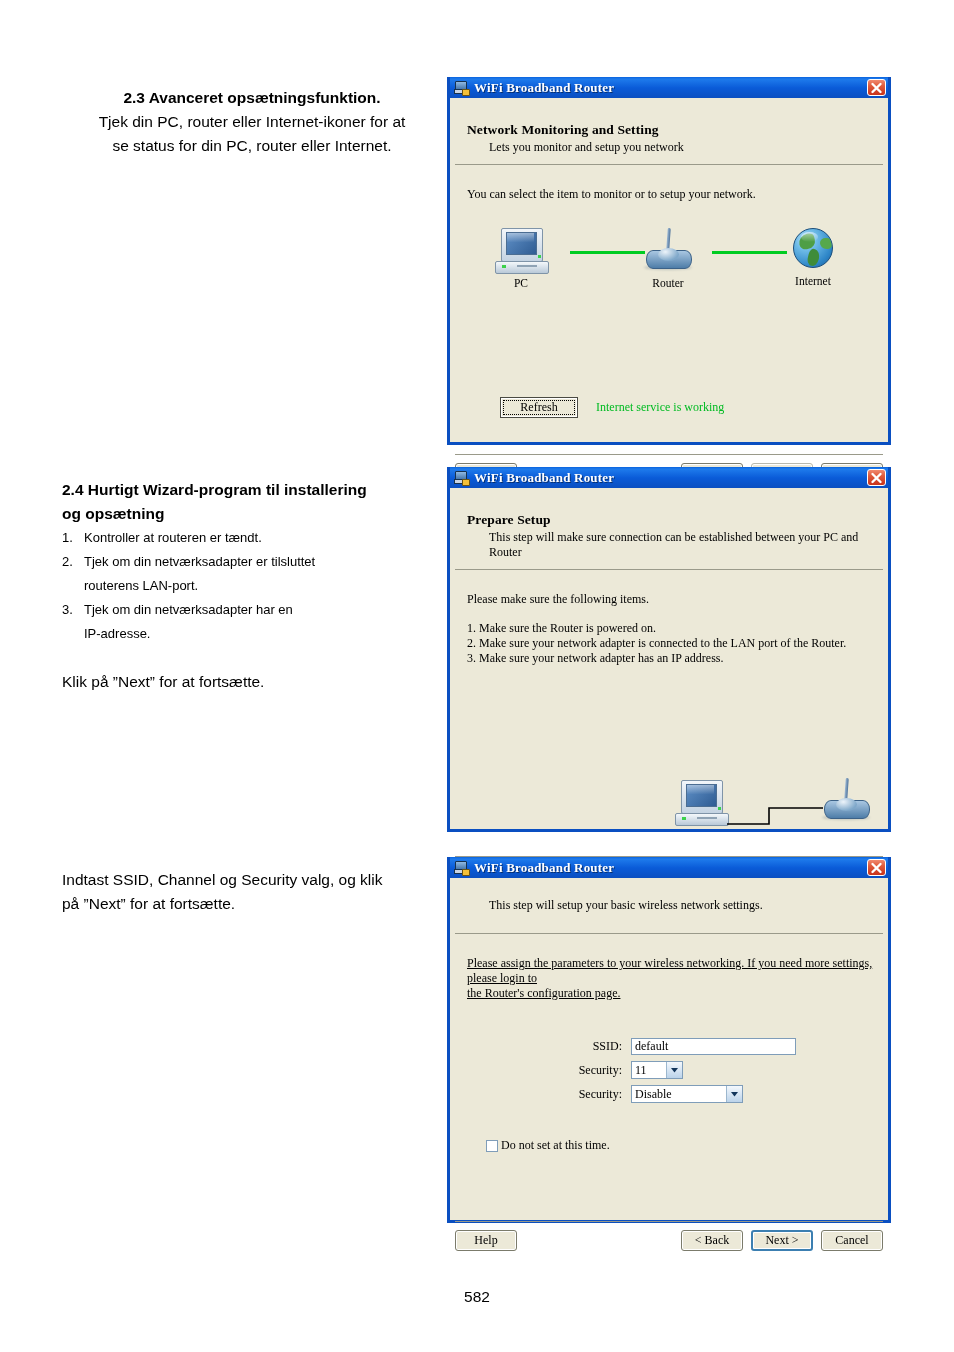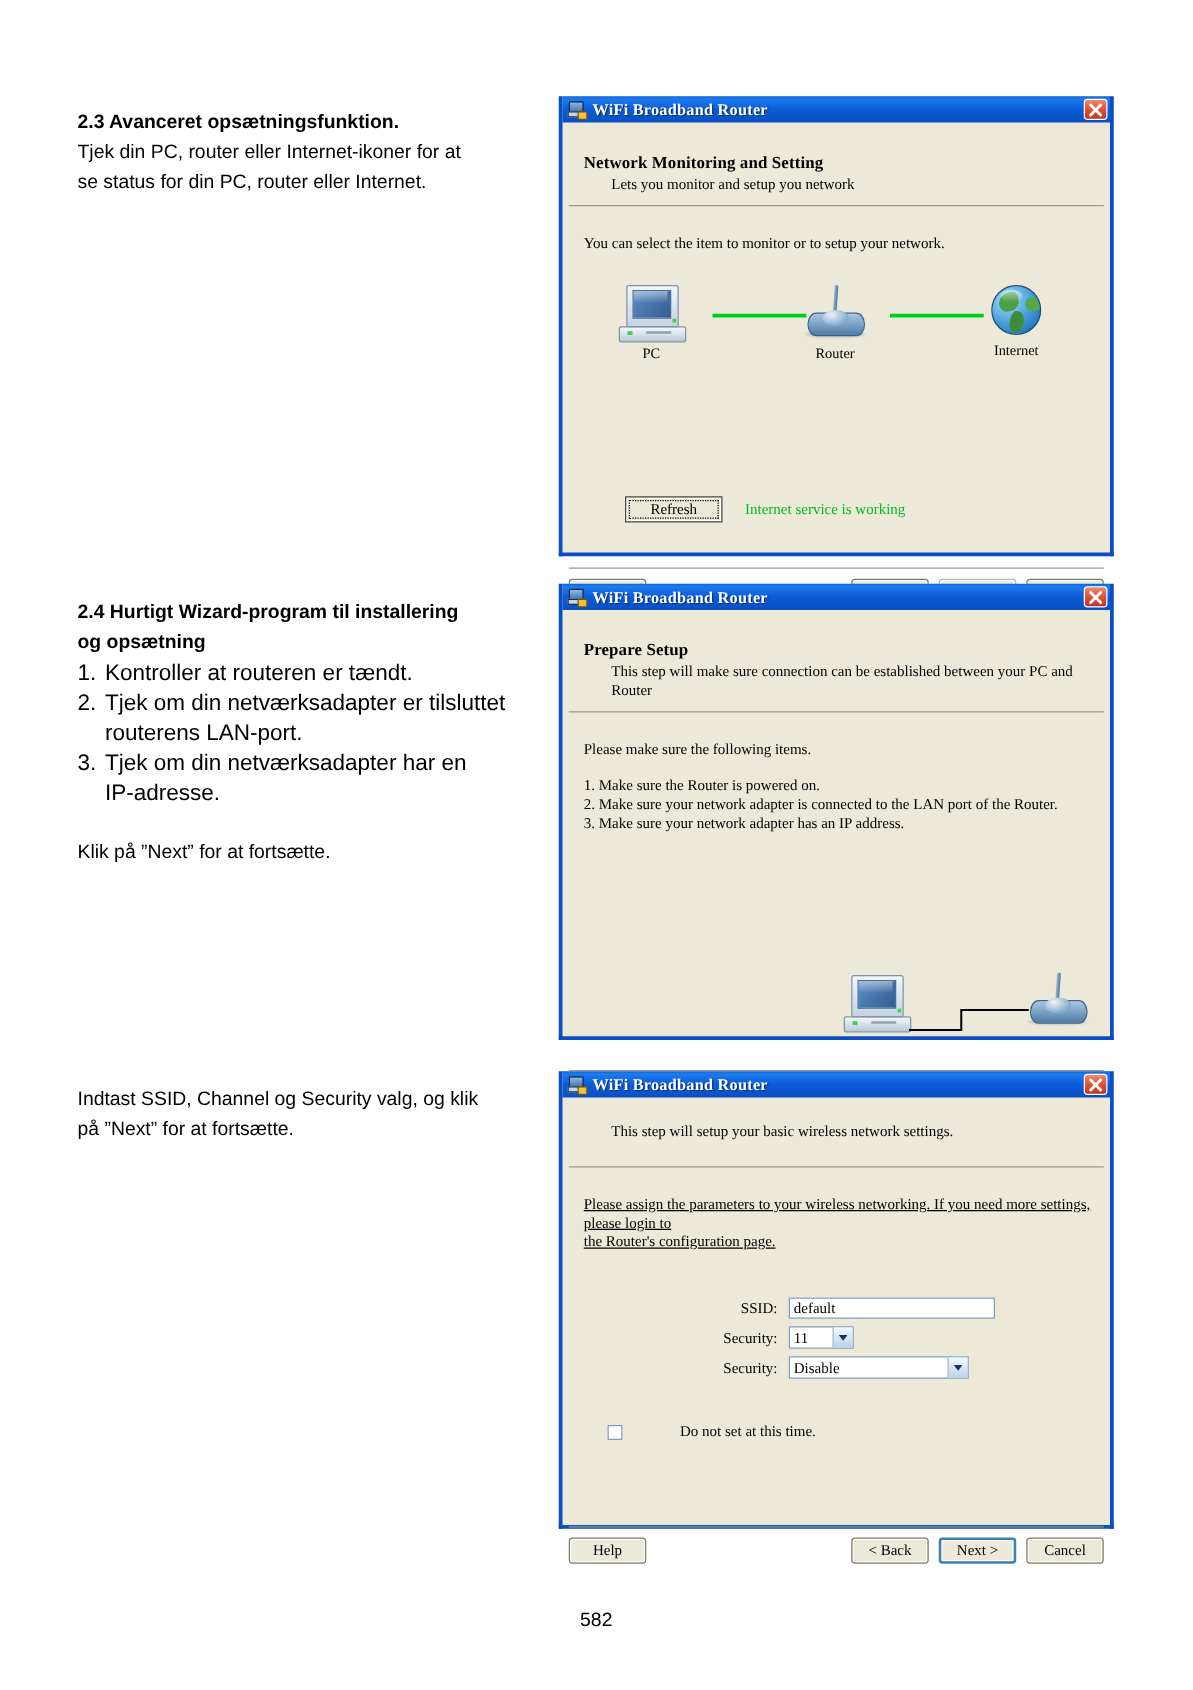--- a/index.html
+++ b/index.html
@@ -34,21 +34,21 @@
     font-size: 15.5px;
     line-height: 24px;
     margin: 0;
   }
   .sec-list {
     margin: 0;
     padding: 0;
     list-style: none;
   }
   .sec-list li {
-    font-size: 18px;
+    font-size: 13px;
     line-height: 24px;
     padding-left: 22px;
     text-indent: -22px;
   }
   .sec-list li .num { display: inline-block; width: 22px; text-indent: 0; }
   .spacer-line { height: 24px; }
 
   .page-num {
     position: absolute;
     left: 0;
@@ -405,21 +405,21 @@
   .status-ok {
     color: #00BB22;
     font-family: "Liberation Serif", serif;
     font-size: 12px;
     text-align: center;
   }
 </style>
 </head>
 <body>
 
-<div class="doc-col" style="top:86px;">
+<div class="doc-col" style="top:86px;text-align:center;">
   <p class="sec-head">2.3 Avanceret opsætningsfunktion.</p>
   <p class="sec-body">Tjek din PC, router eller Internet-ikoner for at</p>
   <p class="sec-body">se status for din PC, router eller Internet.</p>
 </div>
 
 <div class="doc-col" style="top:478px;">
   <p class="sec-head">2.4 Hurtigt Wizard-program til installering</p>
   <p class="sec-head">og opsætning</p>
   <ul class="sec-list">
     <li><span class="num">1.</span><span>Kontroller at routeren er tændt.</span></li>
@@ -617,32 +617,32 @@
           <span class="val">11</span>
           <span class="arrow">
             <svg width="7" height="5" viewBox="0 0 7 5" aria-hidden="true">
                 <path d="M0 0 L3.5 4.6 L7 0 Z" fill="#12355B"></path>
               </svg>
           </span>
         </span>
       </div>
       <div class="form-row">
         <span class="form-label">Security:</span>
-        <span class="combo" style="width:144px;align-items:center;">
+        <span class="combo" style="width:112px;align-items:center;">
           <span class="val">Disable</span>
           <span class="arrow">
             <svg width="7" height="5" viewBox="0 0 7 5" aria-hidden="true">
                 <path d="M0 0 L3.5 4.6 L7 0 Z" fill="#12355B"></path>
               </svg>
           </span>
         </span>
       </div>
     </div>
 
-    <div class="chk-row" style="left:36px; top:182px;gap:43px;">
+    <div class="chk-row" style="left:36px; top:182px;">
       <span class="chkbox"></span>
       <span>Do not set at this time.</span>
     </div>
   </div>
 
   <div class="xp-footer">
     <span class="xp-btn">Help</span>
     <span class="sp"></span>
     <span class="xp-btn">&lt; Back</span>
     <span class="gap"></span>

